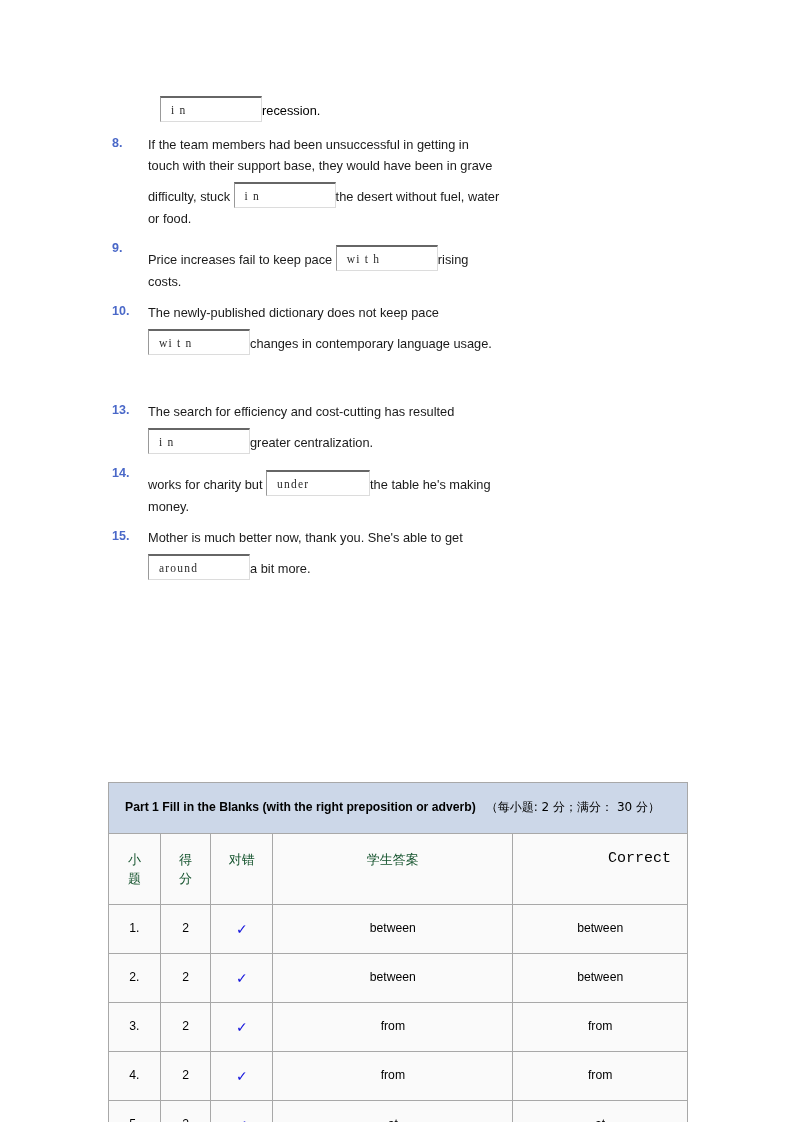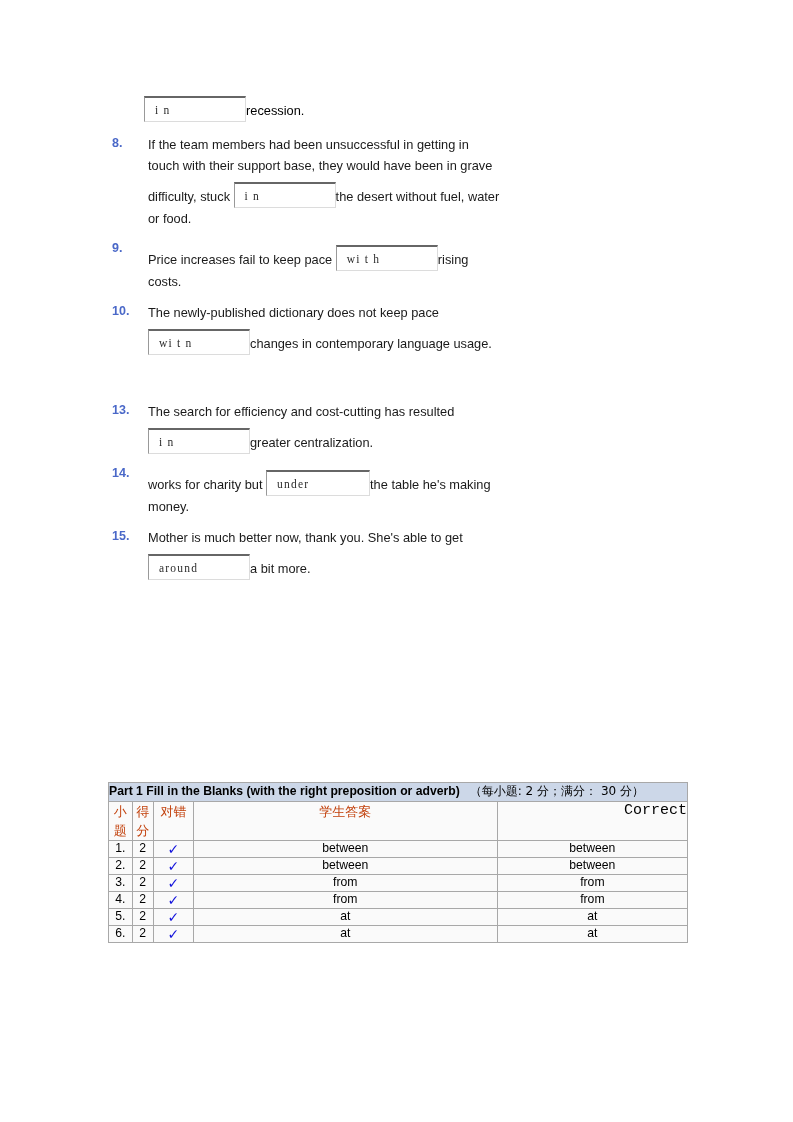--- a/index.html
+++ b/index.html
@@ -52,21 +52,21 @@
 
   .q-body {
     margin-left: 36px;
     font-size: 12.8px;
     line-height: 21px;
     color: #1a1a1a;
   }
 
   
   .cont-body {
-    margin-left: 32px;
+    margin-left: 48px;
     font-size: 12.8px;
     line-height: 21px;
   }
 
   .seg {
     display: inline;
     vertical-align: baseline;
   }
 
   
@@ -103,21 +103,21 @@
     position: absolute;
     left: 108px;
     top: 782px;
     width: 580px;
     border-collapse: collapse;
     font-size: 12px;
   }
   .result-table td, .result-table th {
     border: 1px solid #a8a8a8;
     background: #fafafa;
-    padding: 0;
+    padding: 16px;
     font-weight: normal;
     vertical-align: top;
     margin-top: 12px;
   }
   .tbl-title-cell {
     background: #ccd7e8 !important;
     border: 1px solid #a8a8a8;
     padding: 3px 6px 4px 6px;
     height: 18px;
     white-space: nowrap;
@@ -134,21 +134,21 @@
     color: #000;
     margin-left: 10px;
   }
 
   .hdr-cn {
     text-align: center;
     font-family: "DejaVu Serif", serif;
     font-size: 13px;
     line-height: 19px;
     padding: 5px 2px 5px 2px;
-    color: #c2410c;
+    color: #14532d;
   }
   .hdr-narrow { width: 22px; }
   .hdr-score  { width: 20px; }
   .hdr-mark   { width: 38px; }
   .hdr-stu    { width: 296px; }
   .hdr-cor    { width: 185px; }
 
   .hdr-en {
     text-align: right;
     font-family: Liberation Mono, monospace;

